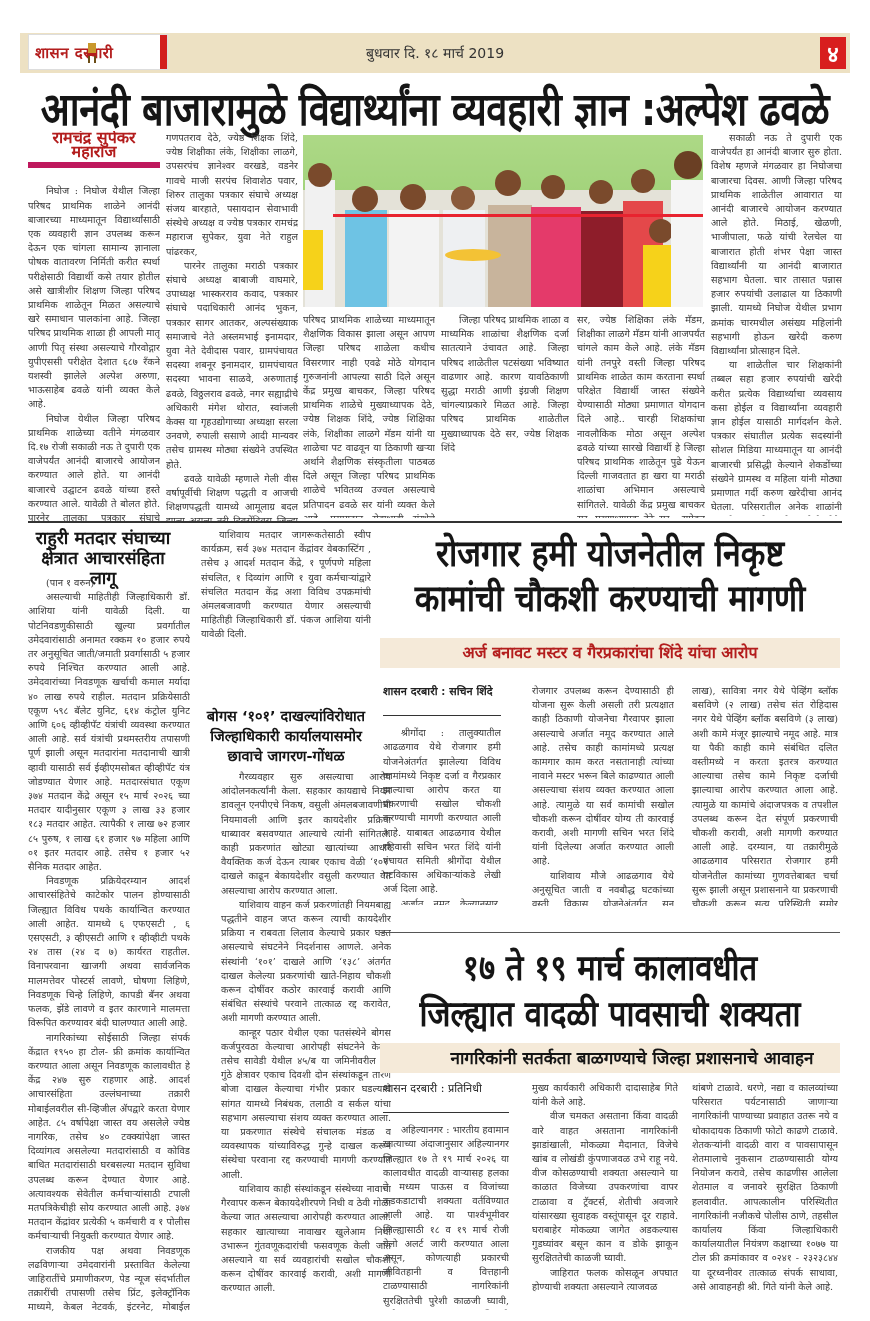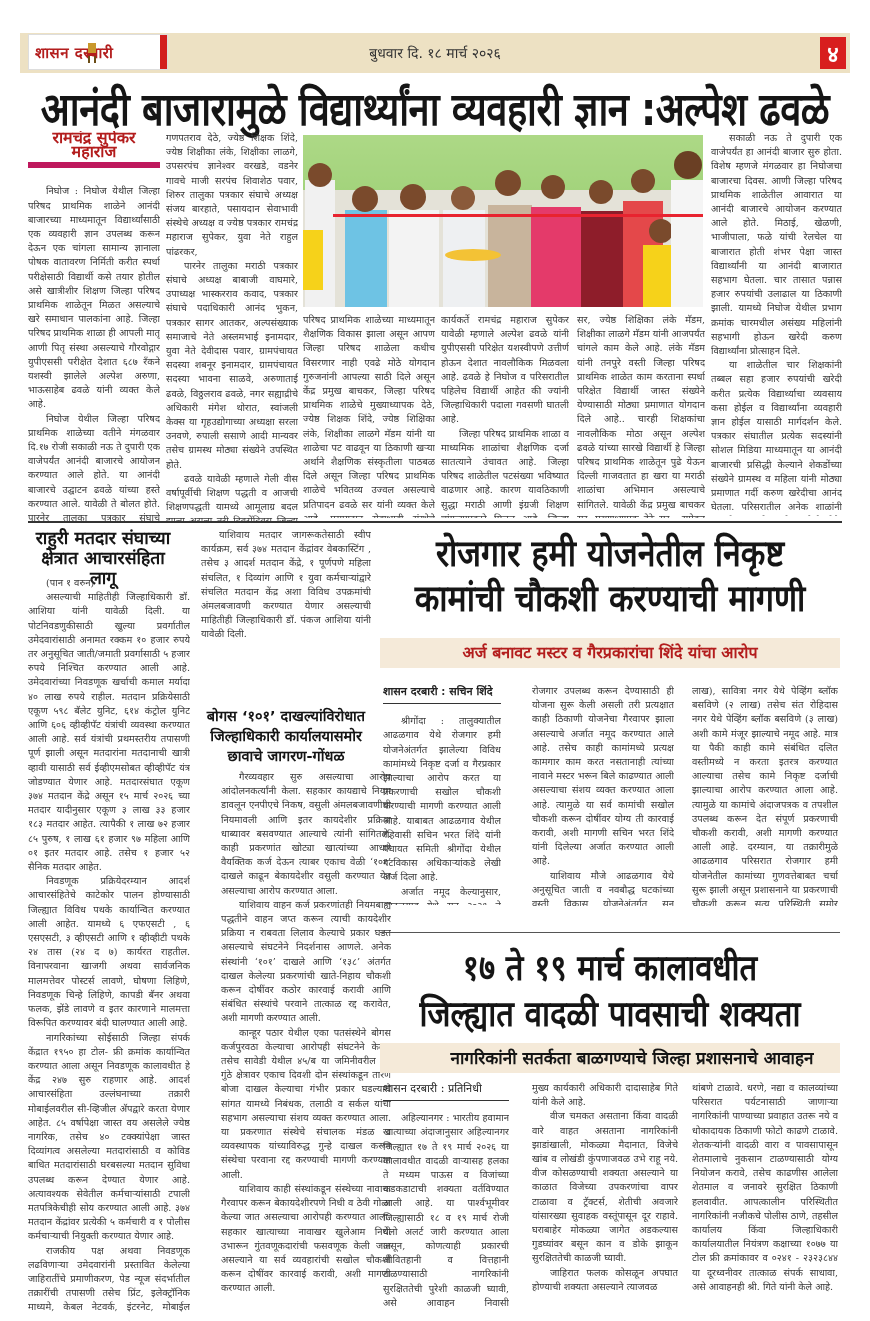--- a/index.html
+++ b/index.html
@@ -18,21 +18,21 @@
 
   
   .hl-main { left: 20px; top: 76px; width: 830px; height: 50px; font-size: 38px; font-weight: bold; text-align: center; color: #151515; letter-spacing: -0.5px; white-space: nowrap; transform: scaleY(1.2); transform-origin: top; }
 
   
   .col { font-size: 9.6px; line-height: 14.2px; color: #3a3a3a; text-align: justify; overflow: hidden; font-family: "DejaVu Serif", serif; }
   .col p { text-indent: 18px; }
   .col p.noindent { text-indent: 0; }
 
   .byline { font-size: 16px; color: #b31d1d; font-weight: bold; text-align: center; padding-bottom: 3px; border-bottom: 6px solid #be185d; margin-bottom: 16px; }
-  .byline-dark { font-size: 11px; color: #222; font-weight: bold; padding-bottom: 4px; border-bottom: 1px solid #333; margin-bottom: 10px; }
+  .byline-dark { font-size: 11px; color: #222; font-weight: bold; padding-bottom: 16px; border-bottom: 1px solid #333; margin-bottom: 10px; }
   .byline-dark.thin { font-weight: normal; }
 
   
   .photo { left: 303px; top: 135px; width: 400px; height: 172px; overflow: hidden; background: linear-gradient(180deg, #bfe29a 0%, #9bcf77 35%, #e9eee5 60%, #d8cdbb 100%); }
   .photo svg { display: block; }
 
   .hr { height: 2px; background: #333; }
 
   .hl-side { font-weight: bold; text-align: center; color: #151515; line-height: 1.15; }
   .hl-big { font-weight: bold; text-align: center; color: #151515; white-space: nowrap; transform-origin: top; }
@@ -47,21 +47,21 @@
   <span style="position:absolute;left:58px;top:6px;width:10px;height:22px;">
     <svg width="10" height="22" viewBox="0 0 10 22">
         <rect x="1" y="2" width="8" height="10" fill="#c9982c"></rect>
         <rect x="0" y="12" width="10" height="3" fill="#b31d1d"></rect>
         <rect x="1" y="15" width="2" height="7" fill="#6b4c16"></rect>
         <rect x="7" y="15" width="2" height="7" fill="#6b4c16"></rect>
       </svg>
   </span>
   <span class="logo-bar"></span>
 </div>
-<div class="abs issue-date">बुधवार दि. १८ मार्च २०२६</div>
+<div class="abs issue-date">बुधवार दि. १८ मार्च 2019</div>
 <div class="abs page-badge">४</div>
 
 <div class="abs hl-main">आनंदी बाजारामुळे विद्यार्थ्यांना व्यवहारी ज्ञान :अल्पेश ढवळे</div>
 
 <div class="abs col" style="left:28px;top:131px;width:132px;height:390px;">
   <div class="byline">रामचंद्र सुपेकर महाराज</div>
   <p>निघोज : निघोज येथील जिल्हा परिषद प्राथमिक शाळेने आनंदी बाजारच्या माध्यमातून विद्यार्थ्यांसाठी एक व्यवहारी ज्ञान उपलब्ध करून देऊन एक चांगला सामान्य ज्ञानाला पोषक वातावरण निर्मिती करीत स्पर्धा परीक्षेसाठी विद्यार्थी कसे तयार होतील असे खात्रीशीर शिक्षण जिल्हा परिषद प्राथमिक शाळेतून मिळत असल्याचे खरे समाधान पालकांना आहे. जिल्हा परिषद प्राथमिक शाळा ही आपली मातृ आणी पितृ संस्था असल्याचे गौरवोद्गार युपीएससी परीक्षेत देशात ६८७ रँकने यशस्वी झालेले अल्पेश अरुणा, भाऊसाहेब ढवळे यांनी व्यक्त केले आहे.</p>
   <p>निघोज येथील जिल्हा परिषद प्राथमिक शाळेच्या वतीने मंगळवार दि.१७ रोजी सकाळी नऊ ते दुपारी एक वाजेपर्यंत आनंदी बाजारचे आयोजन करण्यात आले होते. या आनंदी बाजारचे उद्घाटन ढवळे यांच्या हस्ते करण्यात आले. यावेळी ते बोलत होते. पारनेर तालुका पत्रकार संघाचे कार्याध्यक्ष तथा ज्येष्ठ मार्गदर्शक दत्ताजी उनवणे या कार्यक्रमाच्या अध्यक्षस्थानी होते. यावेळी केंद्र प्रमुख बाचकर, सेवानिवृत्त मुख्याध्यापक कैलास शिंदे, मुख्याध्यापक</p>
 </div>
 <div class="abs col" style="left:166px;top:131px;width:132px;height:390px;">
@@ -101,21 +101,20 @@
 
     <rect x="30" y="79" width="370" height="3" fill="#e8232f"></rect>
     <ellipse cx="170" cy="120" rx="28" ry="6" fill="#f3c235"></ellipse>
   </svg>
 </div>
 
 <div class="abs col" style="left:303px;top:313px;width:132px;height:205px;">
   <p class="noindent">परिषद प्राथमिक शाळेच्या माध्यमातून शैक्षणिक विकास झाला असून आपण जिल्हा परिषद शाळेला कधीच विसरणार नाही एवढे मोठे योगदान गुरुजनांनी आपल्या साठी दिले असून केंद्र प्रमुख बाचकर, जिल्हा परिषद प्राथमिक शाळेचे मुख्याध्यापक देठे, ज्येष्ठ शिक्षक शिंदे, ज्येष्ठ शिक्षिका लंके, शिक्षीका लाळगे मॅडम यांनी या शाळेचा पट वाढवून या ठिकाणी खऱ्या अर्थाने शैक्षणिक संस्कृतीला पाठबळ दिले असून जिल्हा परिषद प्राथमिक शाळेचे भवितव्य उज्वल असल्याचे प्रतिपादन ढवळे सर यांनी व्यक्त केले आहे. पसायदान सेवाभावी संस्थेचे अध्यक्ष तथा ज्येष्ठ मार्गदर्शक व सामाजिक</p>
 </div>
 <div class="abs col" style="left:441px;top:313px;width:128px;height:205px;">
-  <p class="noindent">कार्यकर्ते रामचंद्र महाराज सुपेकर यावेळी म्हणाले अल्पेश ढवळे यांनी युपीएससी परिक्षेत यशस्वीपणे उत्तीर्ण होऊन देशात नावलौकिक मिळवला आहे. ढवळे हे निघोज व परिसरातील पहिलेच विद्यार्थी आहेत की ज्यांनी जिल्हाधिकारी पदाला गवसणी घातली आहे.</p>
   <p>जिल्हा परिषद प्राथमिक शाळा व माध्यमिक शाळांचा शैक्षणिक दर्जा सातत्याने उंचावत आहे. जिल्हा परिषद शाळेतील पटसंख्या भविष्यात वाढणार आहे. कारण यावठिकाणी सुद्धा मराठी आणी इंग्रजी शिक्षण चांगल्याप्रकारे मिळत आहे. जिल्हा परिषद प्राथमिक शाळेतील मुख्याध्यापक देठे सर, ज्येष्ठ शिक्षक शिंदे</p>
 </div>
 <div class="abs col" style="left:577px;top:313px;width:128px;height:205px;">
   <p class="noindent">सर, ज्येष्ठ शिक्षिका लंके मॅडम, शिक्षीका लाळगे मॅडम यांनी आजपर्यंत चांगले काम केले आहे. लंके मॅडम यांनी तनपुरे वस्ती जिल्हा परिषद प्राथमिक शाळेत काम करताना स्पर्धा परिक्षेत विद्यार्थी जास्त संख्येने येण्यासाठी मोठ्या प्रमाणात योगदान दिले आहे.. चारही शिक्षकांचा नावलौकिक मोठा असून अल्पेश ढवळे यांच्या सारखे विद्यार्थी हे जिल्हा परिषद प्राथमिक शाळेतून पुढे येऊन दिल्ली गाजवतात हा खरा या मराठी शाळांचा अभिमान असल्याचे सांगितले. यावेळी केंद्र प्रमुख बाचकर सर, मुख्याध्यापक देठे सर , सुपेकर सर, उनवणे सर आदींची भाषणे झाली.</p>
 </div>
 <div class="abs col" style="left:711px;top:131px;width:131px;height:385px;">
   <p>सकाळी नऊ ते दुपारी एक वाजेपर्यंत हा आनंदी बाजार सुरु होता. विशेष म्हणजे मंगळवार हा निघोजचा बाजारचा दिवस. आणी जिल्हा परिषद प्राथमिक शाळेतील आवारात या आनंदी बाजारचे आयोजन करण्यात आले होते. मिठाई, खेळणी, भाजीपाला, फळे यांची रेलचेल या बाजारात होती शंभर पेक्षा जास्त विद्यार्थ्यांनी या आनंदी बाजारात सहभाग घेतला. चार तासात पन्नास हजार रुपयांची उलाढाल या ठिकाणी झाली. यामध्ये निघोज येथील प्रभाग क्रमांक चारमधील असंख्य महिलांनी सहभागी होऊन खरेदी करुण विद्यार्थ्यांना प्रोत्साहन दिले.</p>
   <p>या शाळेतील चार शिक्षकांनी तब्बल सहा हजार रुपयांची खरेदी करीत प्रत्येक विद्यार्थ्याचा व्यवसाय कसा होईल व विद्यार्थ्यांना व्यवहारी ज्ञान होईल यासाठी मार्गदर्शन केले. पत्रकार संघातील प्रत्येक सदस्यांनी सोशल मिडिया माध्यमातून या आनंदी बाजारची प्रसिद्धी केल्याने शेकडोंच्या संख्येने ग्रामस्थ व महिला यांनी मोठ्या प्रमाणात गर्दी करुण खरेदीचा आनंद घेतला. परिसरातील अनेक शाळांनी आनंदी बाजारचे आयोजन केले होते. मात्र सर्वाधिक प्रतिसाद आज दि.१७ रोजी झालेल्या आनंदी बाजारला मिळाला असल्याची प्रतिक्रिया जनतेतून व्यक्त होत आहे.</p>
 </div>
 

